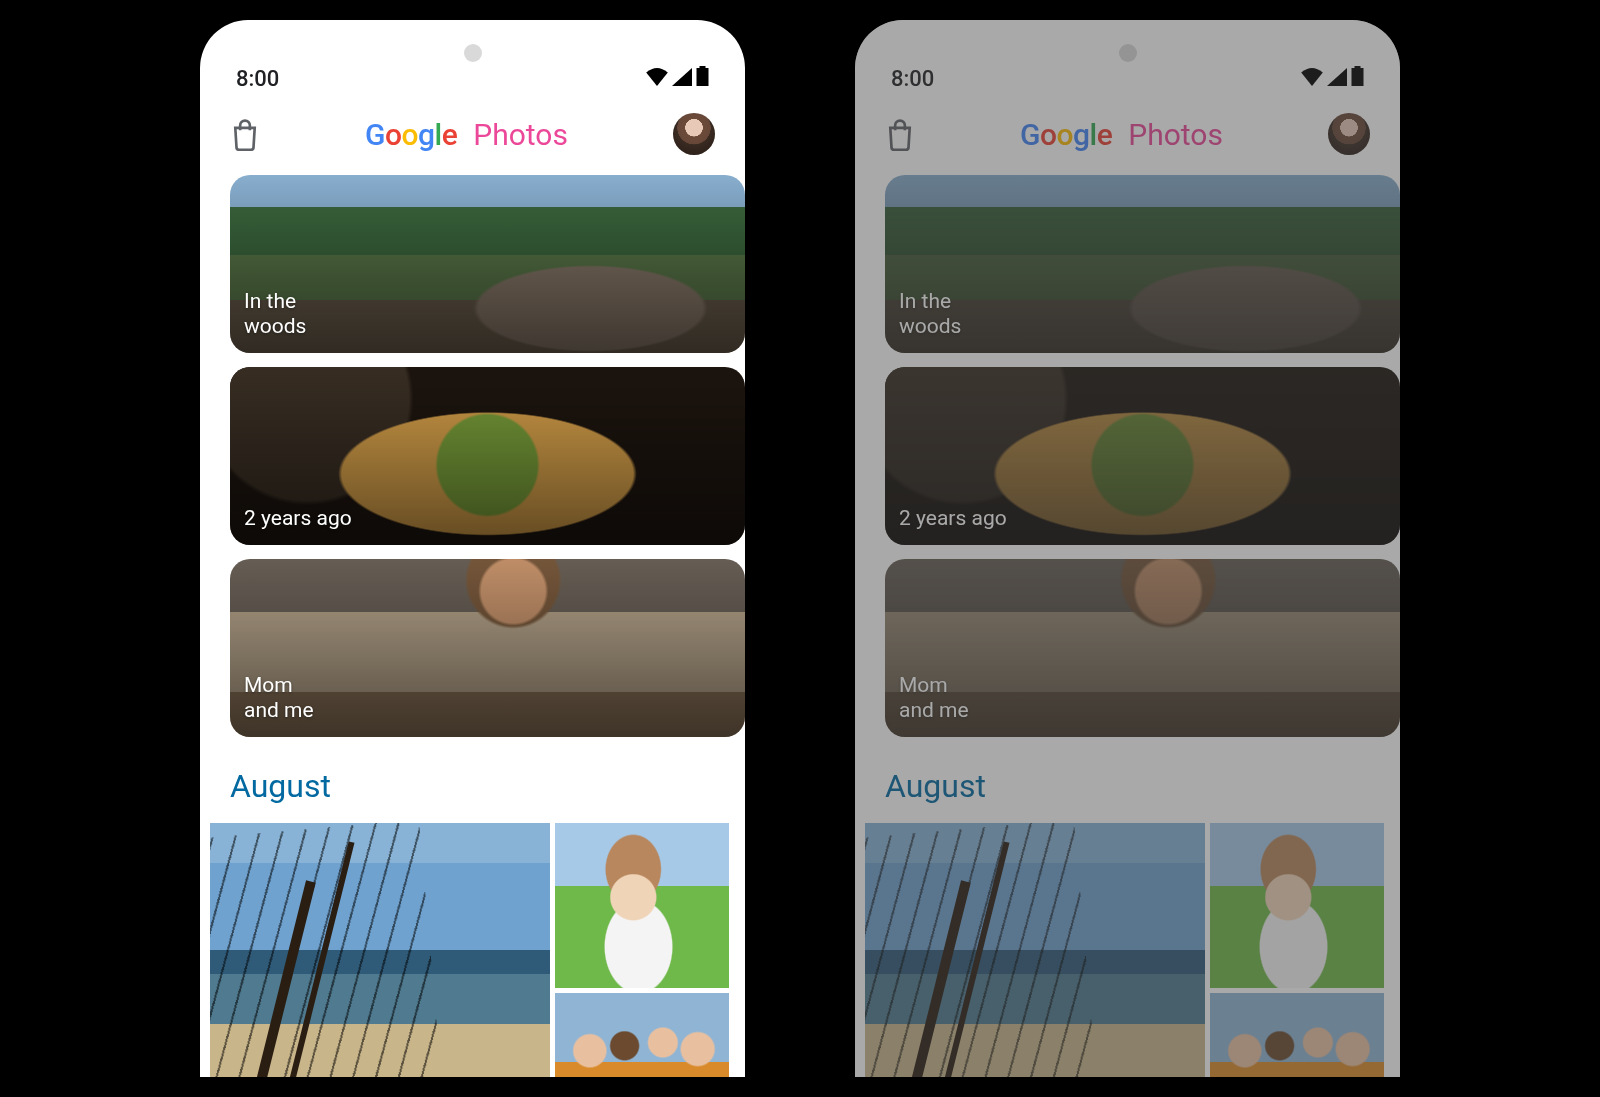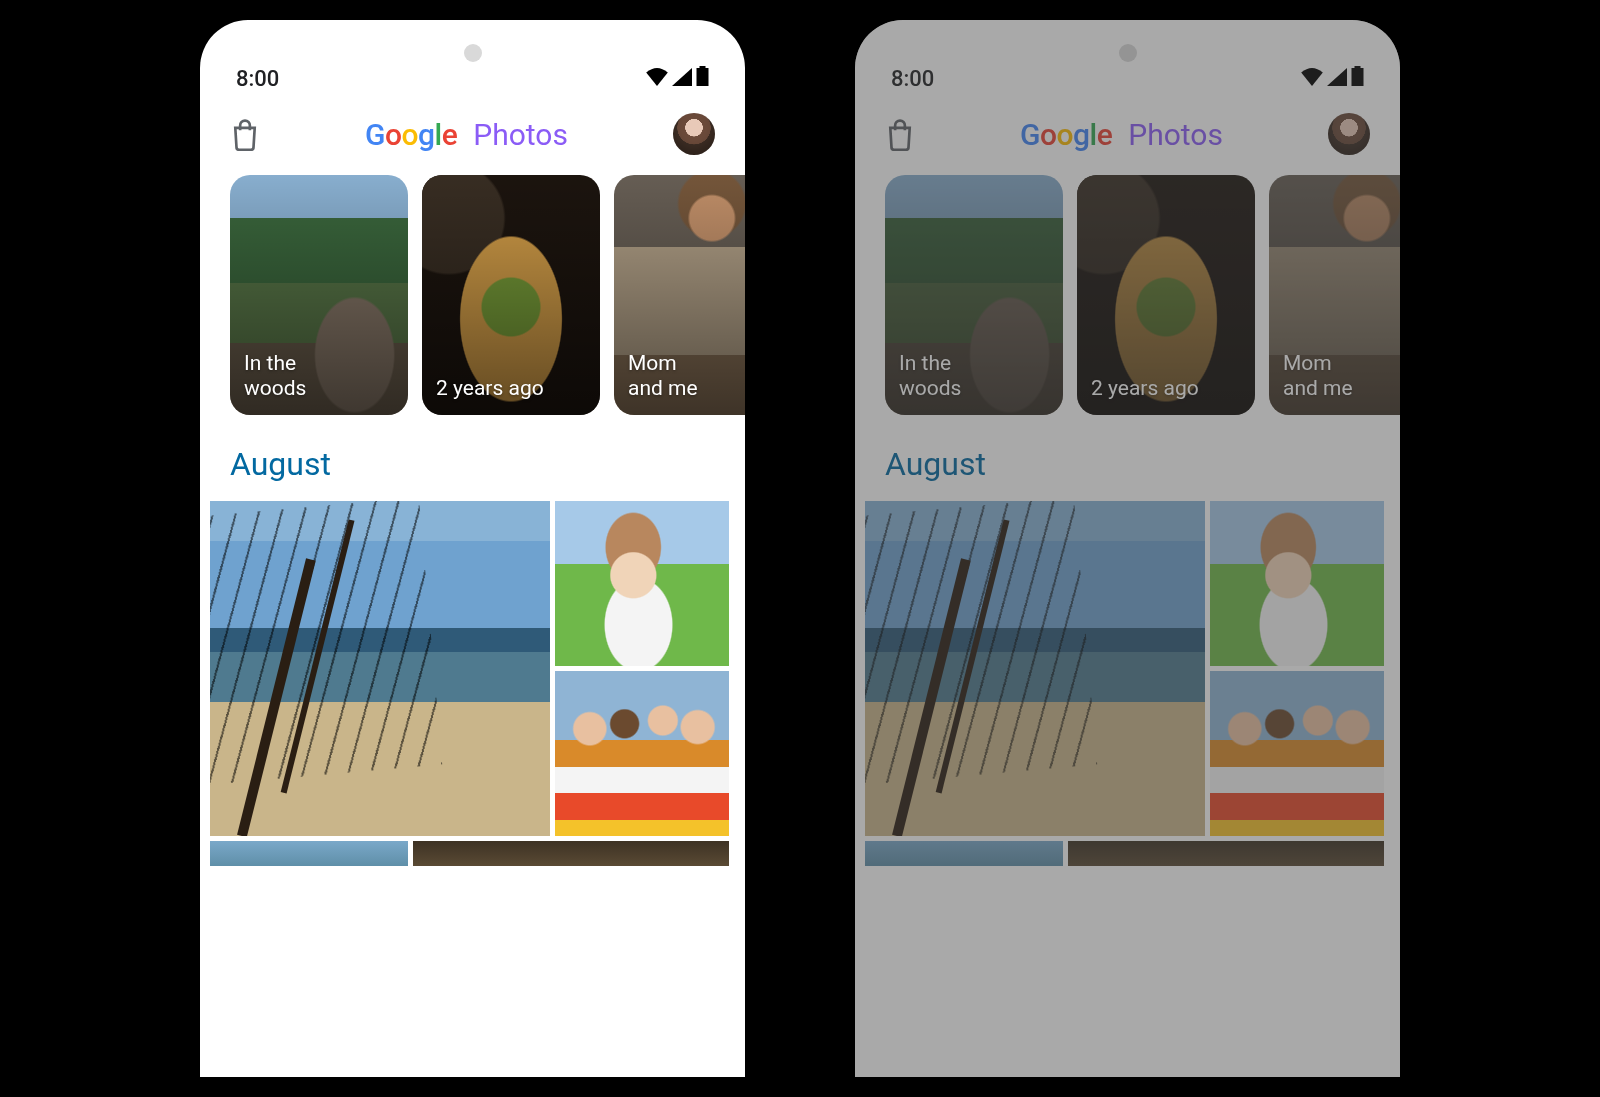--- a/index.html
+++ b/index.html
@@ -70,32 +70,33 @@
     gap: 16px;
     font-size: 30px;
   }
   .google-word { font-weight: 500; letter-spacing: -0.5px; }
   .google-word .g1 { color: #4285F4; }
   .google-word .o1 { color: #EA4335; }
   .google-word .o2 { color: #FBBC04; }
   .google-word .g2 { color: #4285F4; }
   .google-word .l1 { color: #34A853; }
   .google-word .e1 { color: #EA4335; }
-  .photos-word { color: #8b5cf6; font-weight: 400; }
+  .photos-word { color: #ec4899; font-weight: 400; }
   .avatar {
     width: 42px; height: 42px; border-radius: 50%;
     background: radial-gradient(circle at 50% 35%, #e8c9b8 25%, #6b4a3a 26% 48%, #3d2d24 49%);
     box-shadow: inset 0 -6px 10px rgba(0,0,0,0.25);
   }
 
   .memories-row {
     display: flex;
     gap: 14px;
     padding: 0 0 0 30px;
     overflow: hidden;
+    flex-direction: column;
   }
   .memory-card {
     flex: 0 0 178px;
     height: 240px;
     border-radius: 20px;
     position: relative;
     overflow: hidden;
     color: #fff;
     display: flex;
     align-items: flex-end;

